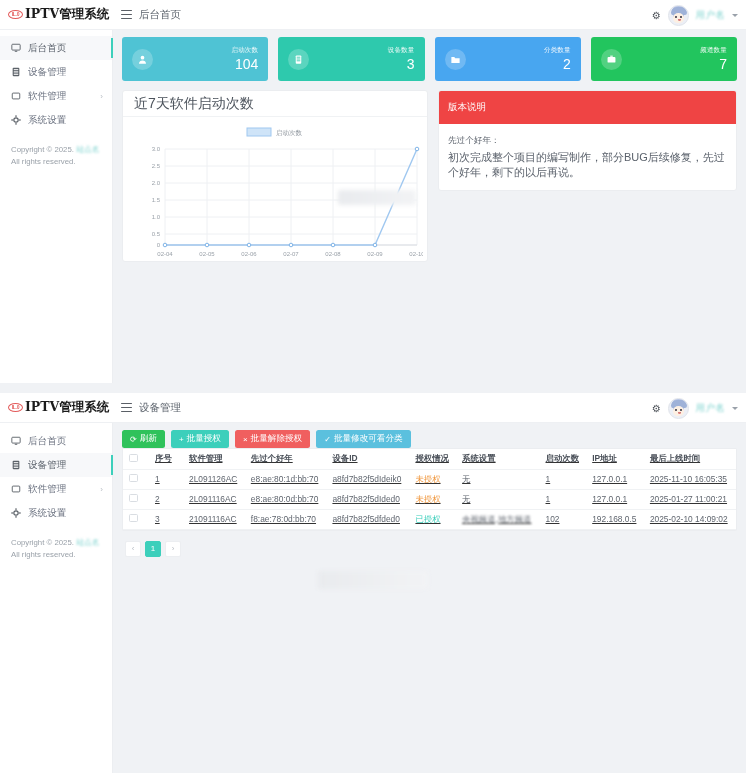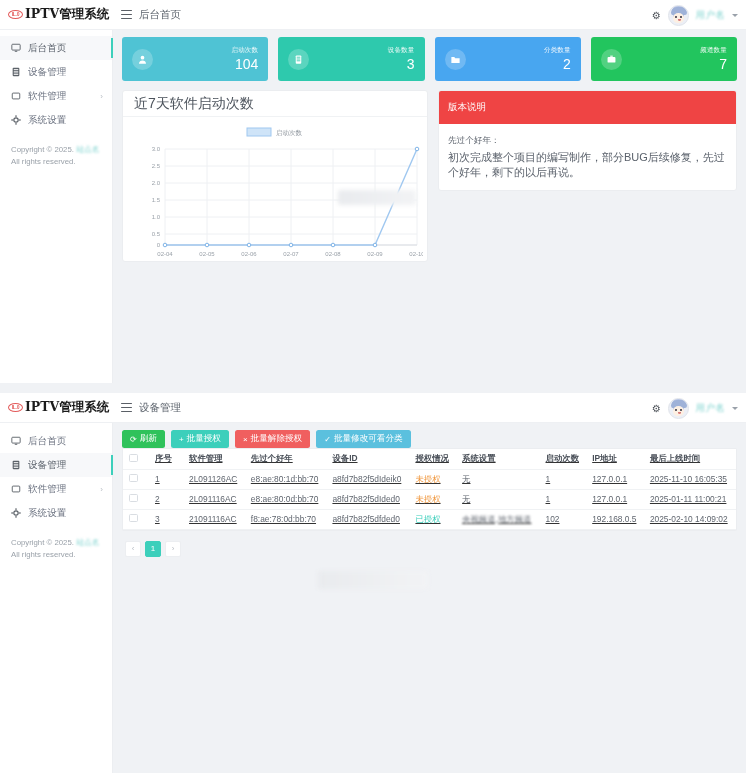--- a/index.html
+++ b/index.html
@@ -634,21 +634,21 @@
               <tr>
                 <td><span class="cb"></span></td>
                 <td>2</td>
                 <td>2L091116AC</td>
                 <td>e8:ae:80:0d:bb:70</td>
                 <td>a8fd7b82f5dIded0</td>
                 <td class="warn">未授权</td>
                 <td>无</td>
                 <td>1</td>
                 <td>127.0.0.1</td>
-                <td>2025-01-11 11:00:21</td>
+                <td>2025-01-27 11:00:21</td>
               </tr>
               <tr>
                 <td><span class="cb"></span></td>
                 <td>3</td>
                 <td>21091116AC</td>
                 <td>f8:ae:78:0d:bb:70</td>
                 <td>a8fd7b82f5dfded0</td>
                 <td class="ok">已授权</td>
                 <td class="blurcell">央视频道,地方频道</td>
                 <td>102</td>

